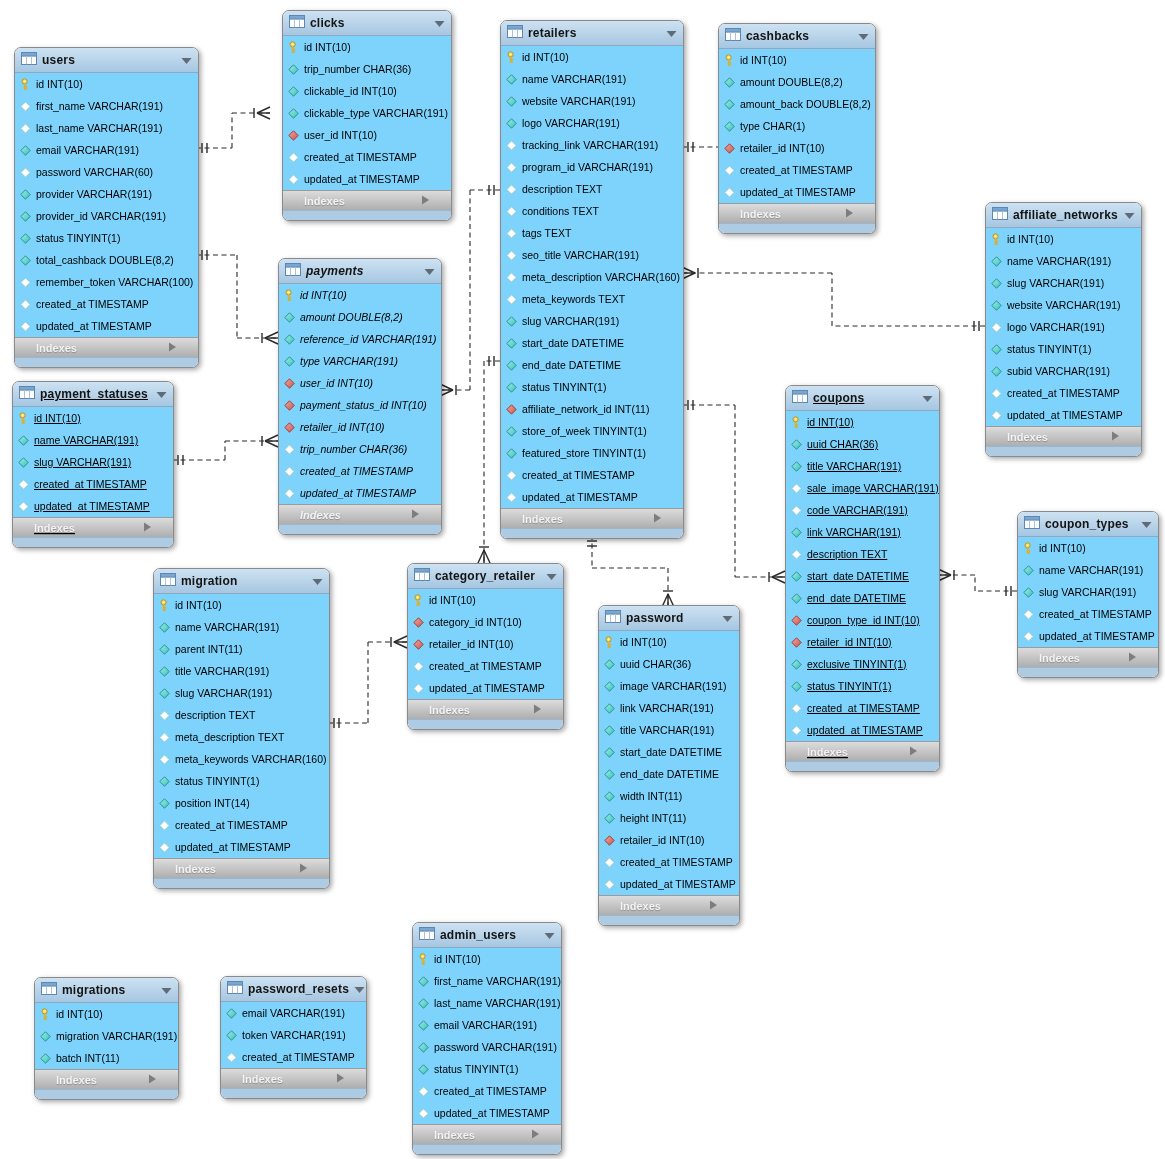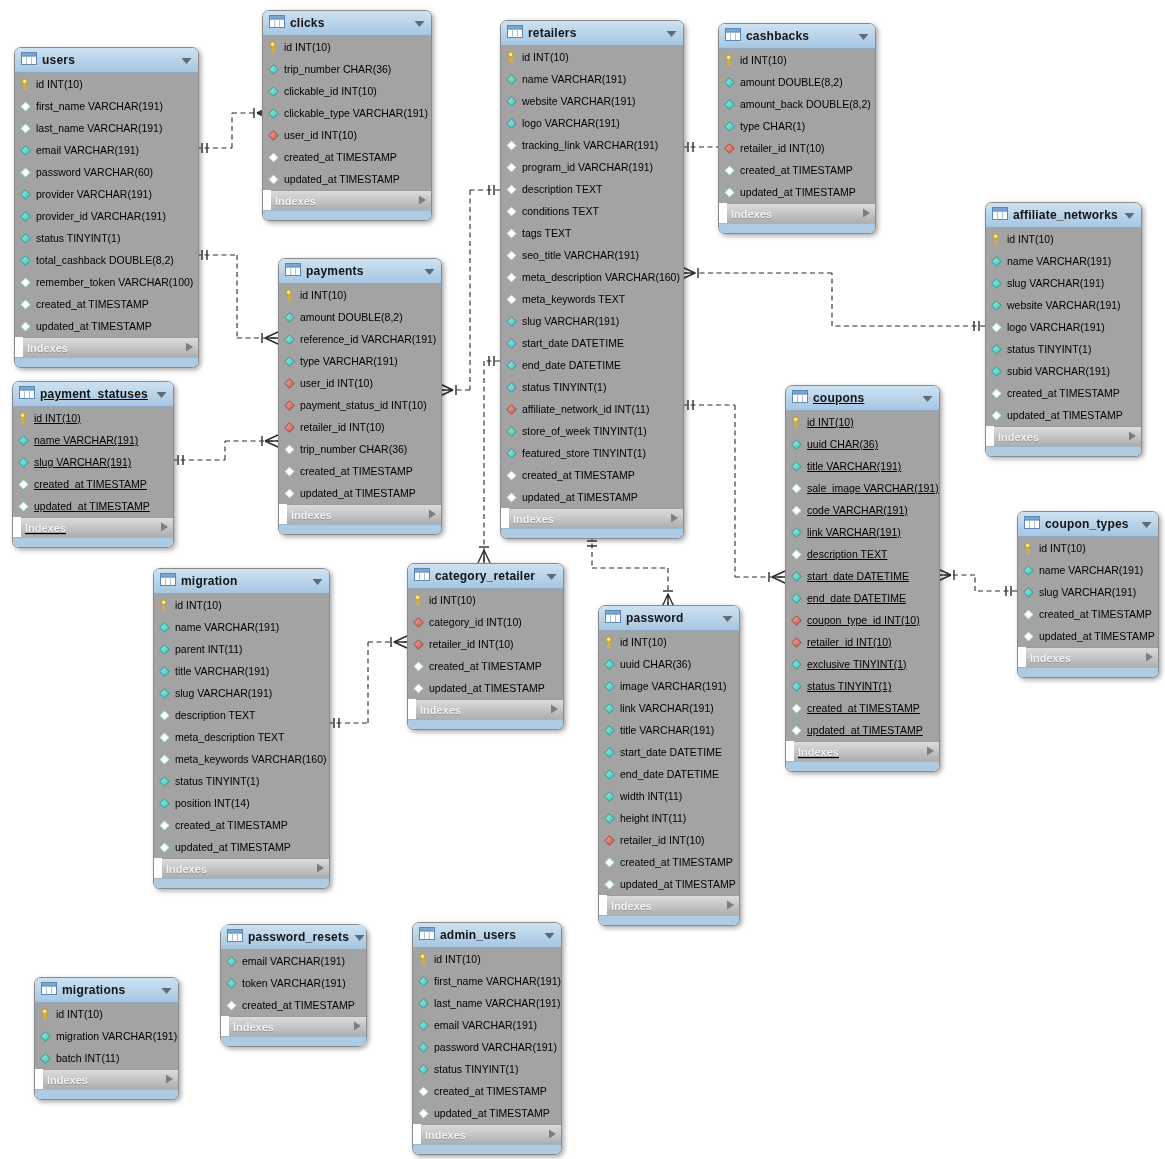--- a/index.html
+++ b/index.html
@@ -12,31 +12,31 @@
     position:absolute; z-index:1; background:#ffffff;
     border:1px solid #8a8a8a; border-radius:7px;
     box-shadow:2px 2px 5px rgba(0,0,0,0.35);
   }
   .hdr {
     height:24px; display:flex; align-items:center; gap:5px; padding:0 6px;
     background:linear-gradient(#cde2f2,#a6c6e1);
     border-bottom:1px solid #8fa8c0; border-radius:6px 6px 0 0;
   }
   .hdr .ttl { flex:1; font-size:12px; font-weight:bold; color:#141414; letter-spacing:0.2px; }
-  .rows { background:#a3a3a3; }
+  .rows { background:#7dd3fc; }
   .row {
     height:22px; display:flex; align-items:center; gap:4px; padding:0 4px;
     font-size:10.5px; color:#000; white-space:nowrap;
   }
   .row .ficon { width:13px; display:flex; justify-content:center; flex:0 0 13px; }
   .idx {
     height:19px; display:flex; align-items:center; justify-content:space-between;
-    padding:0 4px; background:linear-gradient(#dcdcdc,#aeaeae);
+    padding:0 21px; background:linear-gradient(#dcdcdc,#aeaeae);
     border-top:1px solid #9b9b9b;
-    font-size:11px; font-weight:bold; color:#f4f4f4; text-shadow:0 1px 1px #8d8d8d;margin-left:8px;
+    font-size:11px; font-weight:bold; color:#f4f4f4; text-shadow:0 1px 1px #8d8d8d;
   }
   .strip { height:9px; background:#aecbe4; border-top:1px solid #9ab7d0; border-radius:0 0 6px 6px; }
   .hiddefs { position:absolute; width:0; height:0; }
 </style>
 </head>
 <body>
 
 <svg class="hiddefs" aria-hidden="true">
   <defs>
     <linearGradient id="gTeal" x1="0" y1="0" x2="1" y2="1">
@@ -287,21 +287,21 @@
         </div>
       </div>
       <div class="idx">
         <span>Indexes</span>
         <span><svg width="9" height="10" viewBox="0 0 9 10">
             <polygon points="1,0.5 8,5 1,9.5" fill="#7d7d7d"></polygon>
           </svg></span>
       </div>
       <div class="strip"></div>
     </div>
-    <div class="er-table" style="left: 262px; top: 10px; width: 168px;">
+    <div class="er-table" style="left: 282px; top: 10px; width: 168px;">
       <div class="hdr">
         <span><svg width="16" height="13" viewBox="0 0 16 13">
             <rect x="0.5" y="0.5" width="15" height="12" fill="#ffffff" stroke="#5a87b5"></rect>
             <rect x="0.5" y="0.5" width="15" height="3.6" fill="#7ba7cf" stroke="#5a87b5"></rect>
             <line x1="5.5" y1="4.2" x2="5.5" y2="12.2" stroke="#a9c2da"></line>
             <line x1="10.5" y1="4.2" x2="10.5" y2="12.2" stroke="#a9c2da"></line>
           </svg></span>
         <span class="ttl">clicks</span>
         <span><svg width="11" height="8" viewBox="0 0 11 8">
             <polygon points="0.5,1 10.5,1 5.5,7" fill="#5f6c77"></polygon>
@@ -739,21 +739,21 @@
         </div>
       </div>
       <div class="idx">
         <span>Indexes</span>
         <span><svg width="9" height="10" viewBox="0 0 9 10">
             <polygon points="1,0.5 8,5 1,9.5" fill="#7d7d7d"></polygon>
           </svg></span>
       </div>
       <div class="strip"></div>
     </div>
-    <div class="er-table" style="left: 278px; top: 258px; width: 162px;">
+    <div class="er-table" style="left: 278px; top: 258px; width: 162px; font-style: italic;">
       <div class="hdr">
         <span><svg width="16" height="13" viewBox="0 0 16 13">
             <rect x="0.5" y="0.5" width="15" height="12" fill="#ffffff" stroke="#5a87b5"></rect>
             <rect x="0.5" y="0.5" width="15" height="3.6" fill="#7ba7cf" stroke="#5a87b5"></rect>
             <line x1="5.5" y1="4.2" x2="5.5" y2="12.2" stroke="#a9c2da"></line>
             <line x1="10.5" y1="4.2" x2="10.5" y2="12.2" stroke="#a9c2da"></line>
           </svg></span>
         <span class="ttl">payments</span>
         <span><svg width="11" height="8" viewBox="0 0 11 8">
             <polygon points="0.5,1 10.5,1 5.5,7" fill="#5f6c77"></polygon>
@@ -1475,21 +1475,21 @@
         </div>
       </div>
       <div class="idx">
         <span>Indexes</span>
         <span><svg width="9" height="10" viewBox="0 0 9 10">
             <polygon points="1,0.5 8,5 1,9.5" fill="#7d7d7d"></polygon>
           </svg></span>
       </div>
       <div class="strip"></div>
     </div>
-    <div class="er-table" style="left: 220px; top: 924px; width: 145px; border-radius: 10px;">
+    <div class="er-table" style="left: 220px; top: 976px; width: 145px;">
       <div class="hdr">
         <span><svg width="16" height="13" viewBox="0 0 16 13">
             <rect x="0.5" y="0.5" width="15" height="12" fill="#ffffff" stroke="#5a87b5"></rect>
             <rect x="0.5" y="0.5" width="15" height="3.6" fill="#7ba7cf" stroke="#5a87b5"></rect>
             <line x1="5.5" y1="4.2" x2="5.5" y2="12.2" stroke="#a9c2da"></line>
             <line x1="10.5" y1="4.2" x2="10.5" y2="12.2" stroke="#a9c2da"></line>
           </svg></span>
         <span class="ttl">password_resets</span>
         <span><svg width="11" height="8" viewBox="0 0 11 8">
             <polygon points="0.5,1 10.5,1 5.5,7" fill="#5f6c77"></polygon>

